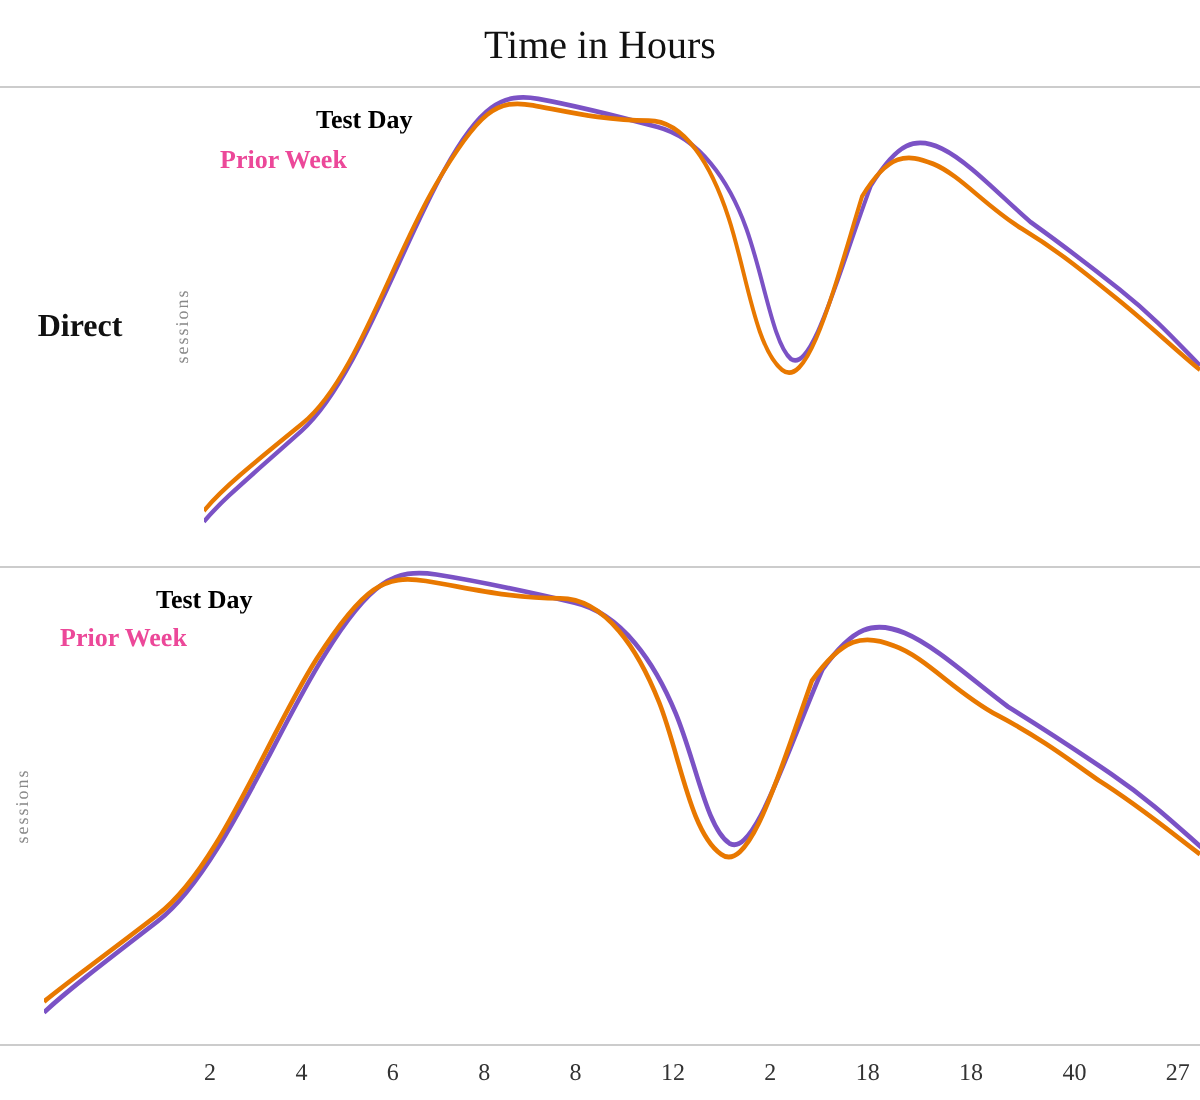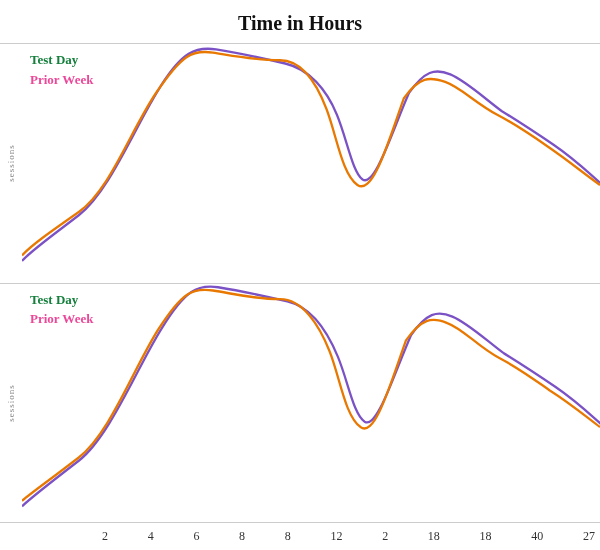--- a/index.html
+++ b/index.html
@@ -13,21 +13,21 @@
     .chart-container {
       width: 600px;
       height: 550px;
       display: flex;
       flex-direction: column;
       padding: 10px 0 0 0;
     }
     .chart-title {
       text-align: center;
       font-size: 20px;
-      font-weight: bold;
+      font-weight: normal;
       padding: 2px 0 8px 0;
       color: #111;
     }
     .chart-row {
       display: flex;
       flex: 1;
       border-top: 1px solid #ccc;
       position: relative;
     }
     .row-label {
@@ -61,22 +61,23 @@
     }
     .legend {
       position: absolute;
       top: 6px;
       left: 8px;
       font-size: 13px;
       line-height: 1.5;
       z-index: 10;
     }
     .legend-testday {
-      color: #15803d;
+      color: #000000;
       font-weight: bold;
+      margin-left: 48px;
     }
     .legend-priorweek {
       color: #ec4899;
       font-weight: bold;
     }
     .x-axis-row {
       height: 28px;
       display: flex;
       padding-left: 102px;
       padding-right: 5px;
@@ -97,20 +98,21 @@
       top: 0; left: 0;
     }
   </style>
 </head>
 <body>
 
 <div class="chart-container">
   <div class="chart-title">Time in Hours</div>
 
   <div class="chart-row">
+    <div class="row-label">Direct</div>
     <div class="y-axis-label-container">
       <span class="y-axis-label">sessions</span>
     </div>
     <div class="chart-area">
       <div class="legend">
         <div class="legend-testday">Test Day</div>
         <div class="legend-priorweek">Prior Week</div>
       </div>
       <svg class="line-chart" viewBox="0 0 560 220" preserveAspectRatio="none">
 

